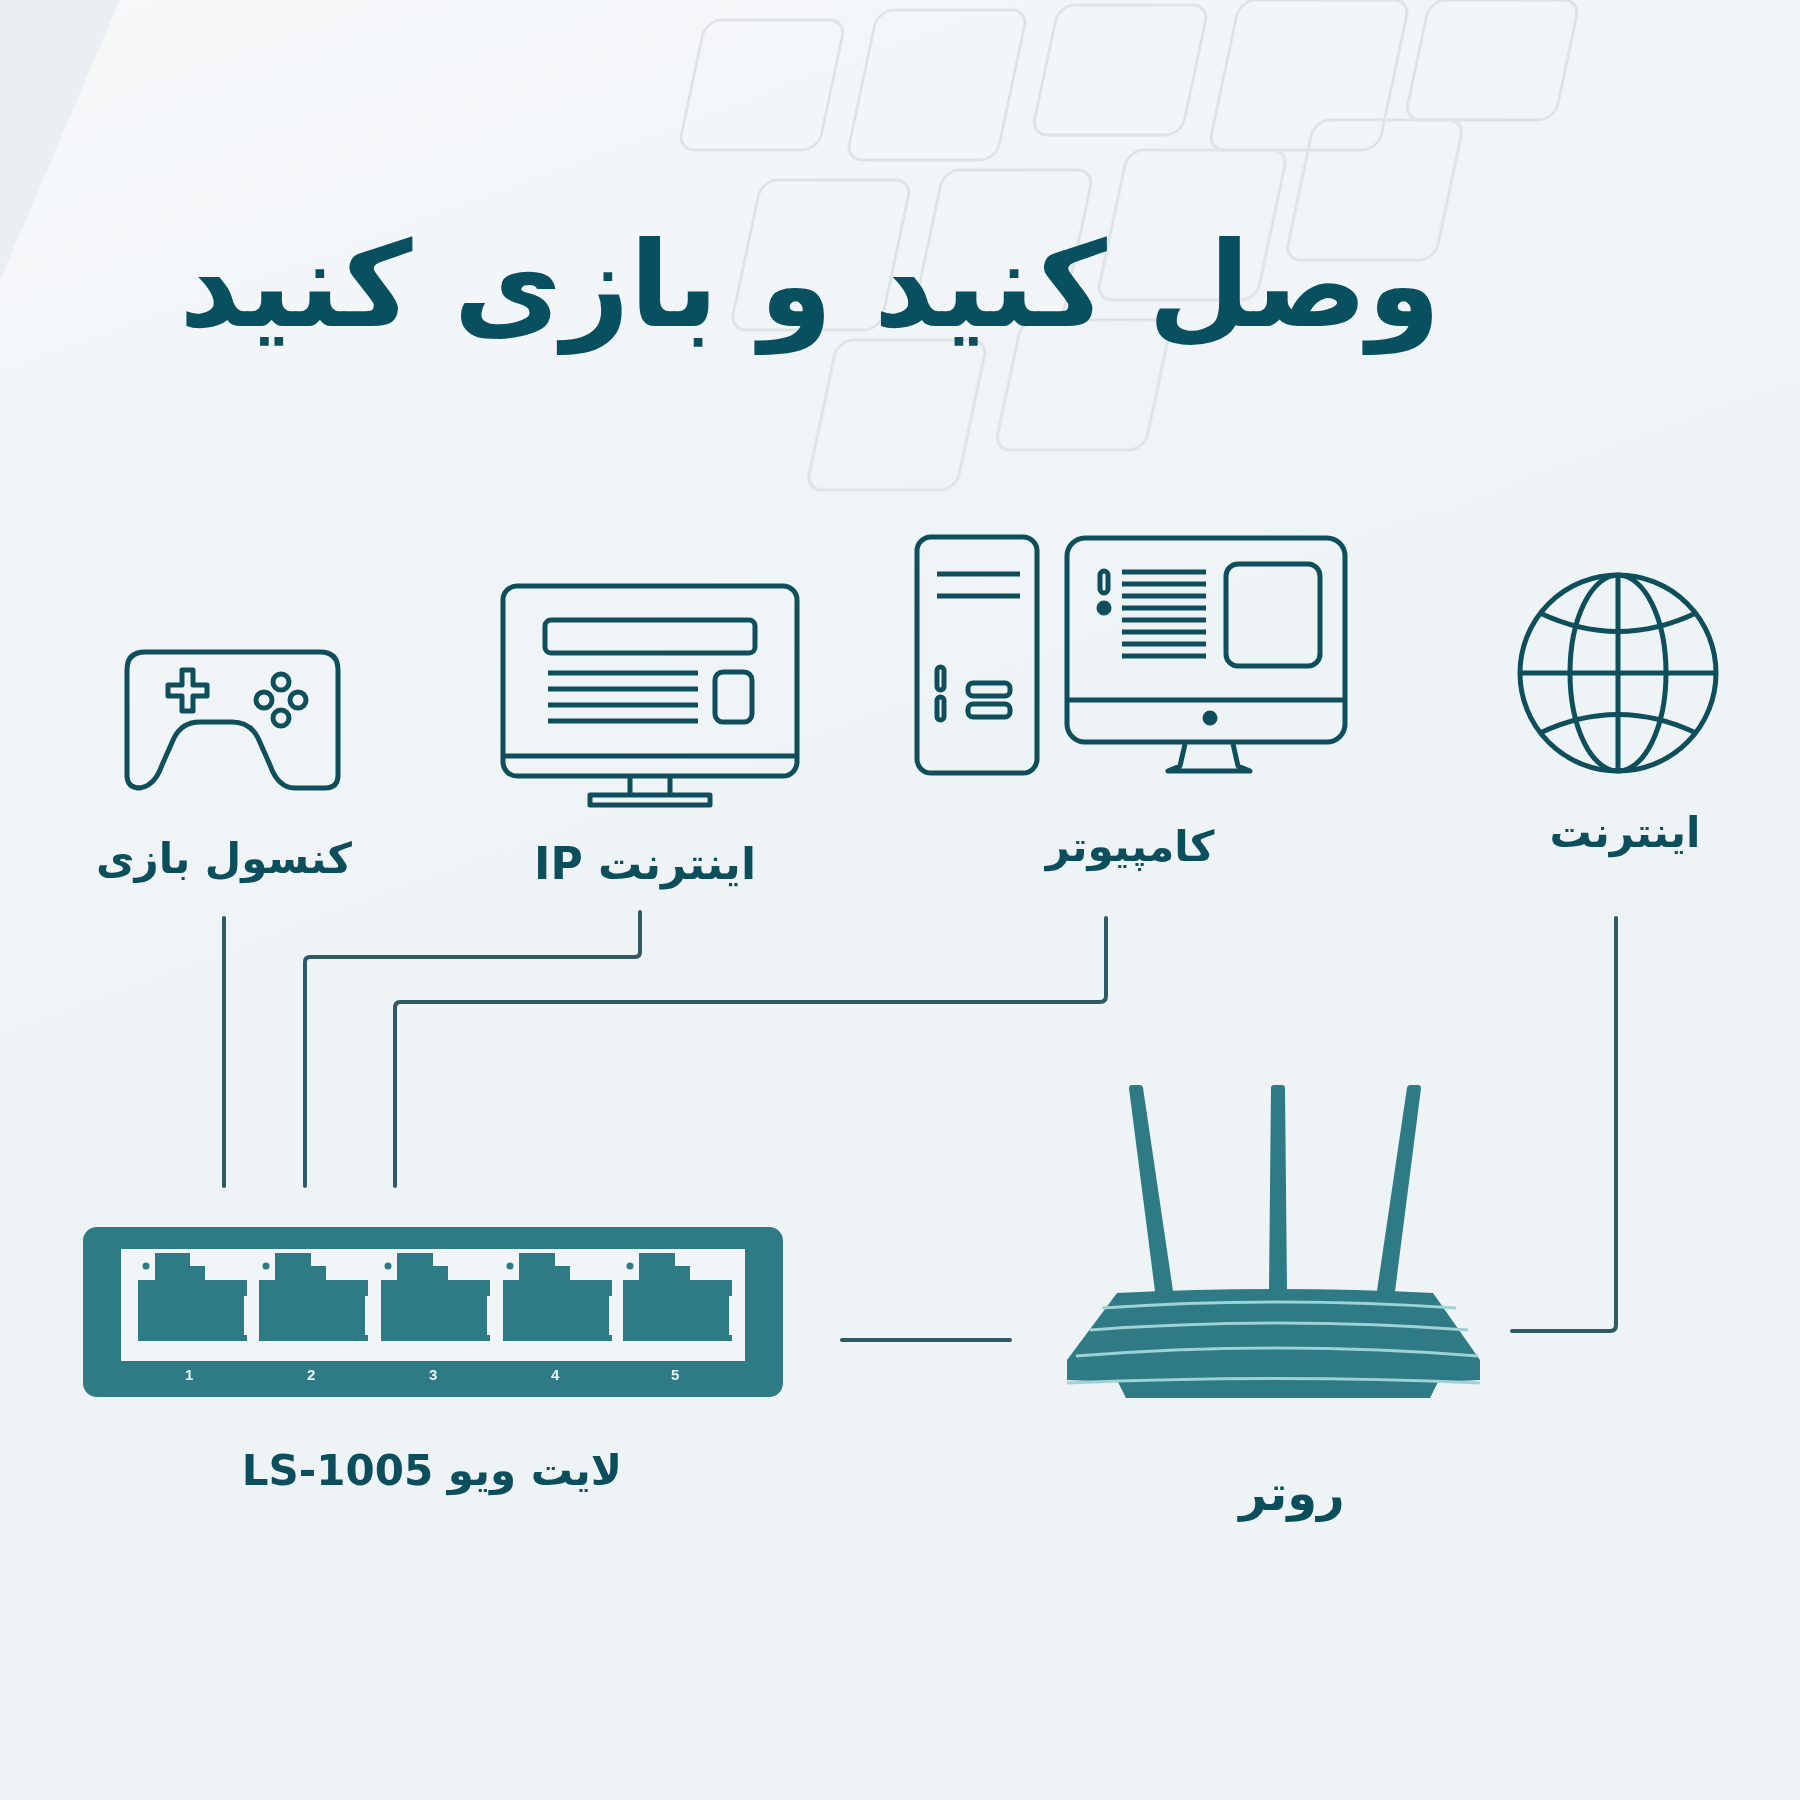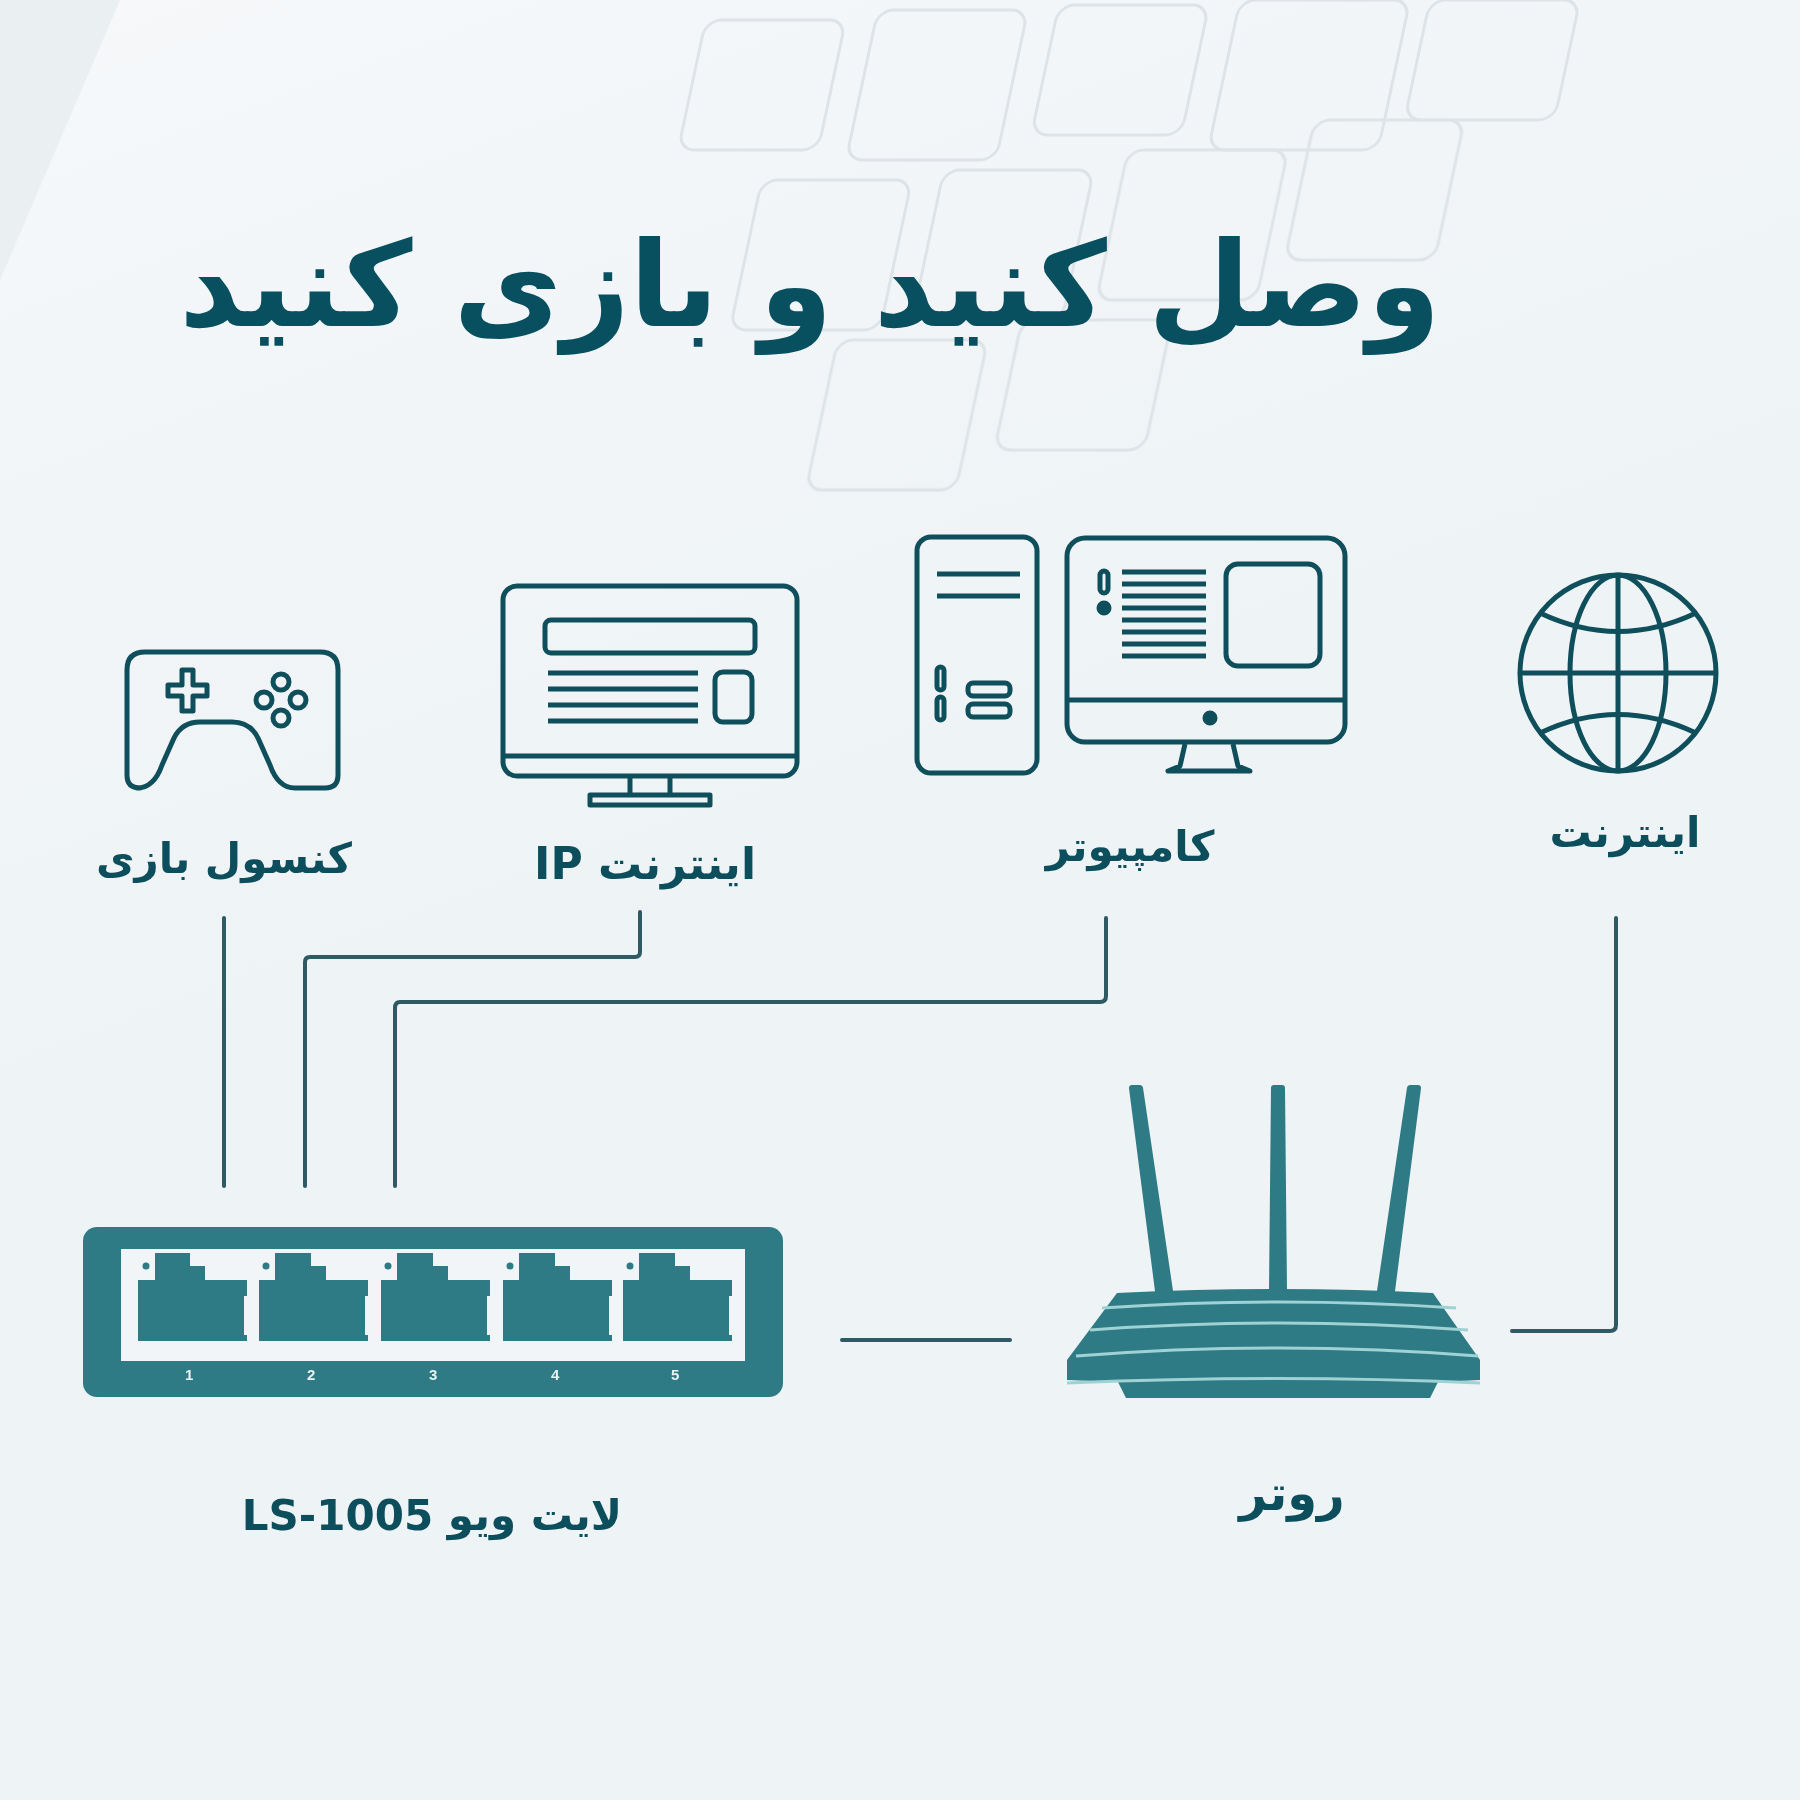--- a/index.html
+++ b/index.html
@@ -17,21 +17,21 @@
   }
   .diagram { position: absolute; left: 0; top: 0; width: 1800px; height: 1800px; }
   .label {
     position: absolute; text-align: center; color: #0d4e5c; font-weight: bold;
     direction: rtl; white-space: nowrap; transform: translateX(-50%);
   }
   .lbl-console { left: 224px; top: 828px; font-size: 42px; font-weight: bold; margin-top: 6px; }
   .lbl-tv { left: 645px; top: 838px; font-size: 44px; }
   .lbl-pc { left: 1098px; top: 822px; font-size: 42px; margin-left: 32px; }
   .lbl-net { left: 1625px; top: 808px; font-size: 42px; }
-  .lbl-switch { left: 432px; top: 1446px; font-size: 42px; margin-top: 45px; }
+  .lbl-switch { left: 432px; top: 1446px; font-size: 42px; }
   .lbl-router { left: 1292px; top: 1465px; font-size: 48px; }
 </style>
 </head>
 <body>
 
 <svg class="bg-keys" viewBox="0 0 1800 520">
   <g fill="none" stroke="#d9dfe3" stroke-width="3" opacity="0.8">
     <rect x="710" y="20" width="140" height="130" rx="16" transform="skewX(-12)"></rect>
     <rect x="880" y="10" width="150" height="150" rx="16" transform="skewX(-12)"></rect>
     <rect x="1060" y="5" width="150" height="130" rx="16" transform="skewX(-12)"></rect>

